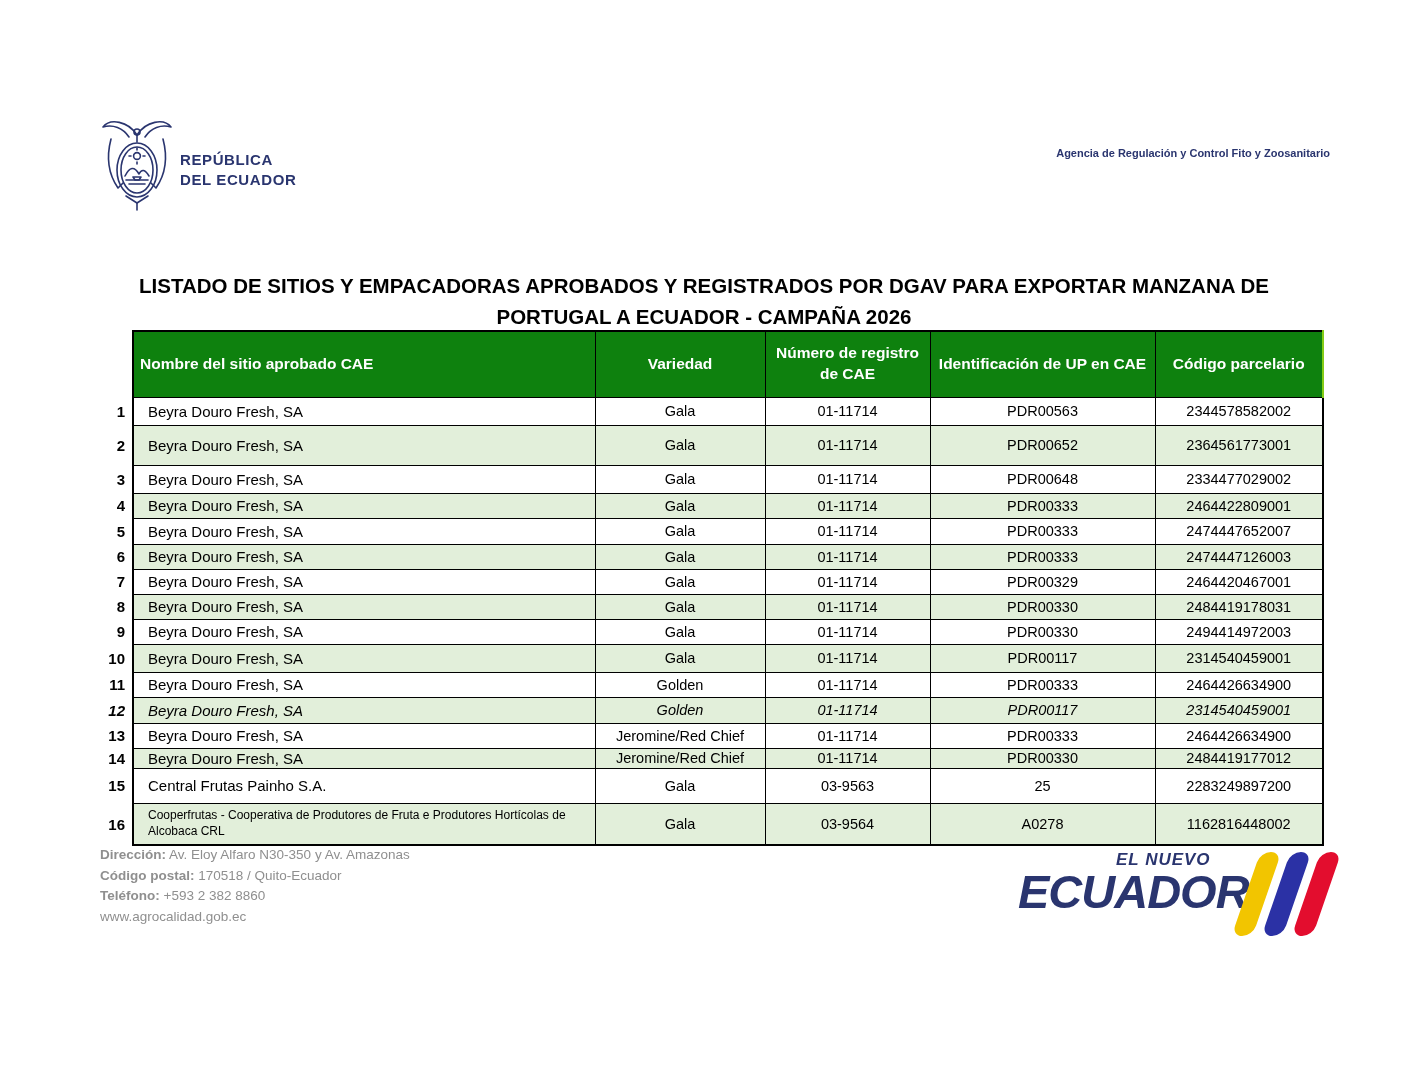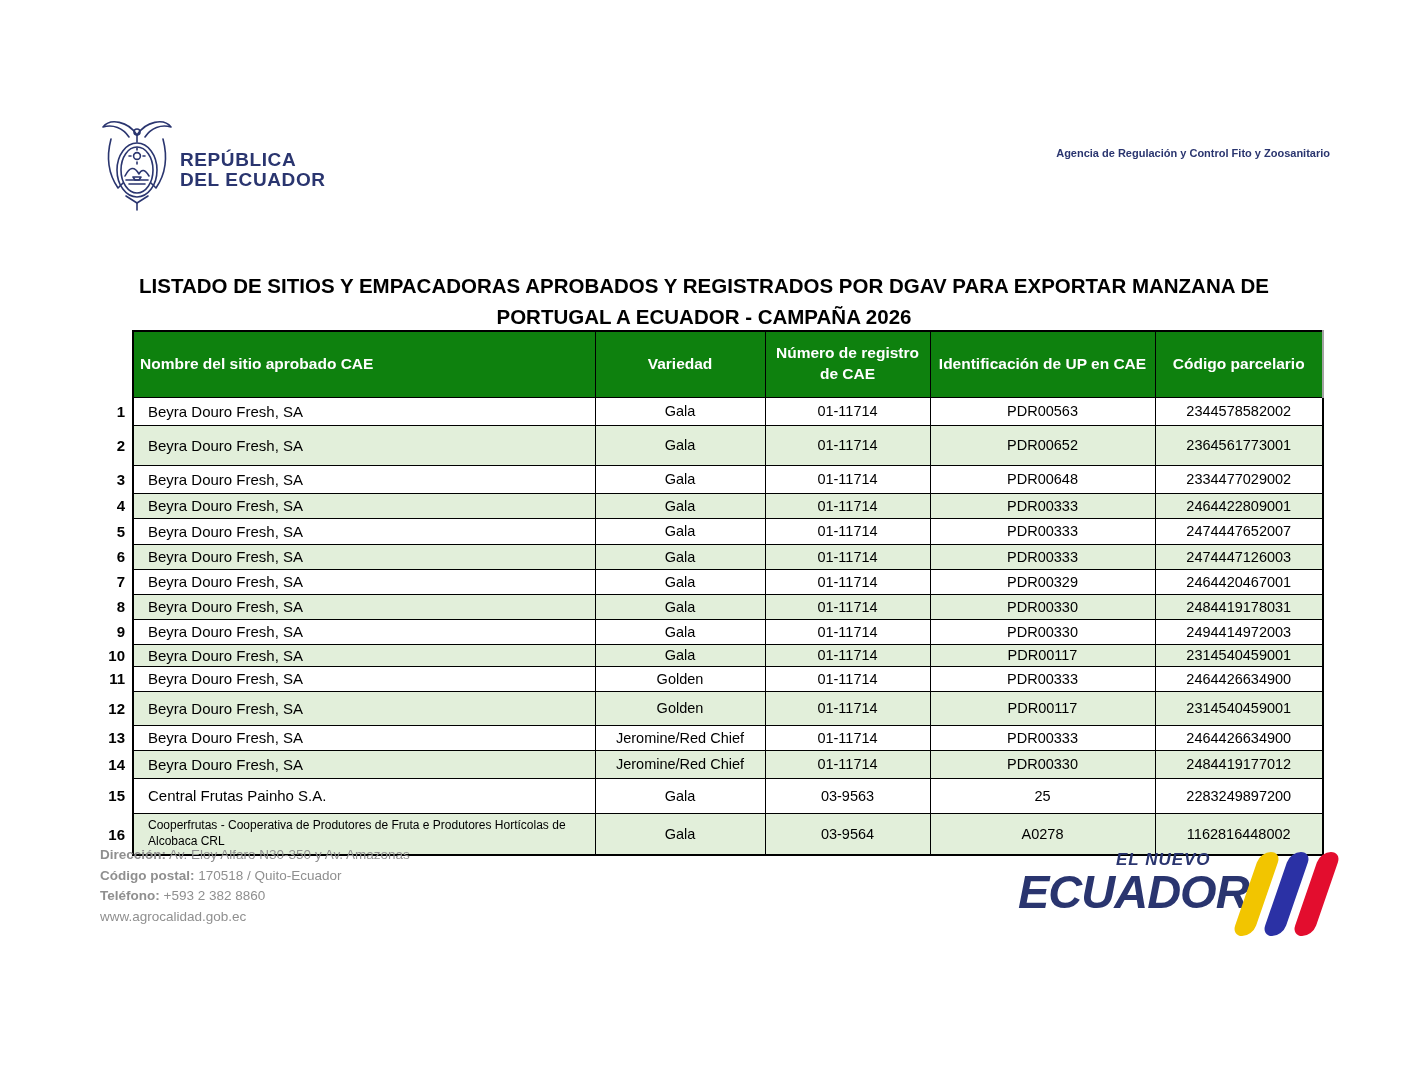--- a/index.html
+++ b/index.html
@@ -18,21 +18,21 @@
     font-family:"Liberation Sans","DejaVu Sans",sans-serif;color:#000;
     overflow:hidden;
   }
   .page{position:absolute;inset:0;}
 
   
   .crest{position:absolute;left:96px;top:114px;width:300px;height:120px;}
   .crest svg{position:absolute;left:0;top:0;}
   .crest-text{
     position:absolute;left:84px;top:36px;
-    color:var(--navy);font-weight:bold;font-size:19px;line-height:20px;
+    color:var(--navy);font-weight:bold;font-size:15px;line-height:20px;
     letter-spacing:0.6px;
   }
 
   
   .agency{
     position:absolute;top:147px;right:78px;
     color:var(--navy);font-weight:bold;font-size:11px;
   }
 
   
@@ -52,21 +52,21 @@
   table.tbl col.c-ident{width:225px;}
   table.tbl col.c-codigo{width:168px;}
 
   .tbl th.hd{
     background:var(--header_green);color:#fff;font-weight:bold;font-size:15.5px;
     border:1px solid #000;border-top:2px solid #000;
     height:66px;vertical-align:middle;text-align:center;line-height:1.35;
     padding:2px 6px;box-sizing:border-box;
   }
   .tbl th.hd-nombre{text-align:left;border-left:2px solid #000;}
-  .tbl th.hd-codigo{border-right:2px solid #a3a3a3;}
+  .tbl th.hd-codigo{border-right:2px solid #84cc16;}
   .tbl th.numhead, .tbl td.numcell{
     border:none;background:#fff;font-weight:bold;font-size:15px;
     text-align:right;padding-right:7px;vertical-align:middle;
   }
   .tbl td.cell{
     border:1px solid #000;font-size:14.5px;vertical-align:middle;
     text-align:center;padding:1px 4px;box-sizing:border-box;background:#fff;
   }
   .tbl td.cell-nombre{text-align:left;padding-left:14px;font-size:15px;border-left:2px solid #000;}
   .tbl td.cell-codigo{border-right:2px solid #000;}
@@ -227,53 +227,53 @@
       <td class="cell cell-codigo">2484419178031</td>
     </tr>
           <tr style="height: 25px;">
       <td class="numcell">9</td>
       <td class="cell cell-nombre">Beyra Douro Fresh, SA</td>
       <td class="cell">Gala</td>
       <td class="cell">01-11714</td>
       <td class="cell">PDR00330</td>
       <td class="cell cell-codigo">2494414972003</td>
     </tr>
-          <tr class="alt" style="height: 22px;">
+          <tr class="alt" style="height: 28px;">
       <td class="numcell">10</td>
       <td class="cell cell-nombre">Beyra Douro Fresh, SA</td>
       <td class="cell">Gala</td>
       <td class="cell">01-11714</td>
       <td class="cell">PDR00117</td>
       <td class="cell cell-codigo">2314540459001</td>
     </tr>
           <tr style="height: 25px;">
       <td class="numcell">11</td>
       <td class="cell cell-nombre">Beyra Douro Fresh, SA</td>
       <td class="cell">Golden</td>
       <td class="cell">01-11714</td>
       <td class="cell">PDR00333</td>
       <td class="cell cell-codigo">2464426634900</td>
     </tr>
-          <tr class="alt" style="height: 34px;">
+          <tr class="alt" style="height: 26px; font-style: italic;">
       <td class="numcell">12</td>
       <td class="cell cell-nombre">Beyra Douro Fresh, SA</td>
       <td class="cell">Golden</td>
       <td class="cell">01-11714</td>
       <td class="cell">PDR00117</td>
       <td class="cell cell-codigo">2314540459001</td>
     </tr>
           <tr style="height: 25px;">
       <td class="numcell">13</td>
       <td class="cell cell-nombre">Beyra Douro Fresh, SA</td>
       <td class="cell">Jeromine/Red Chief</td>
       <td class="cell">01-11714</td>
       <td class="cell">PDR00333</td>
       <td class="cell cell-codigo">2464426634900</td>
     </tr>
-          <tr class="alt" style="height: 28px;">
+          <tr class="alt" style="height: 20px;">
       <td class="numcell">14</td>
       <td class="cell cell-nombre">Beyra Douro Fresh, SA</td>
       <td class="cell">Jeromine/Red Chief</td>
       <td class="cell">01-11714</td>
       <td class="cell">PDR00330</td>
       <td class="cell cell-codigo">2484419177012</td>
     </tr>
           <tr style="height: 35px;">
       <td class="numcell">15</td>
       <td class="cell cell-nombre">Central Frutas Painho S.A.</td>

